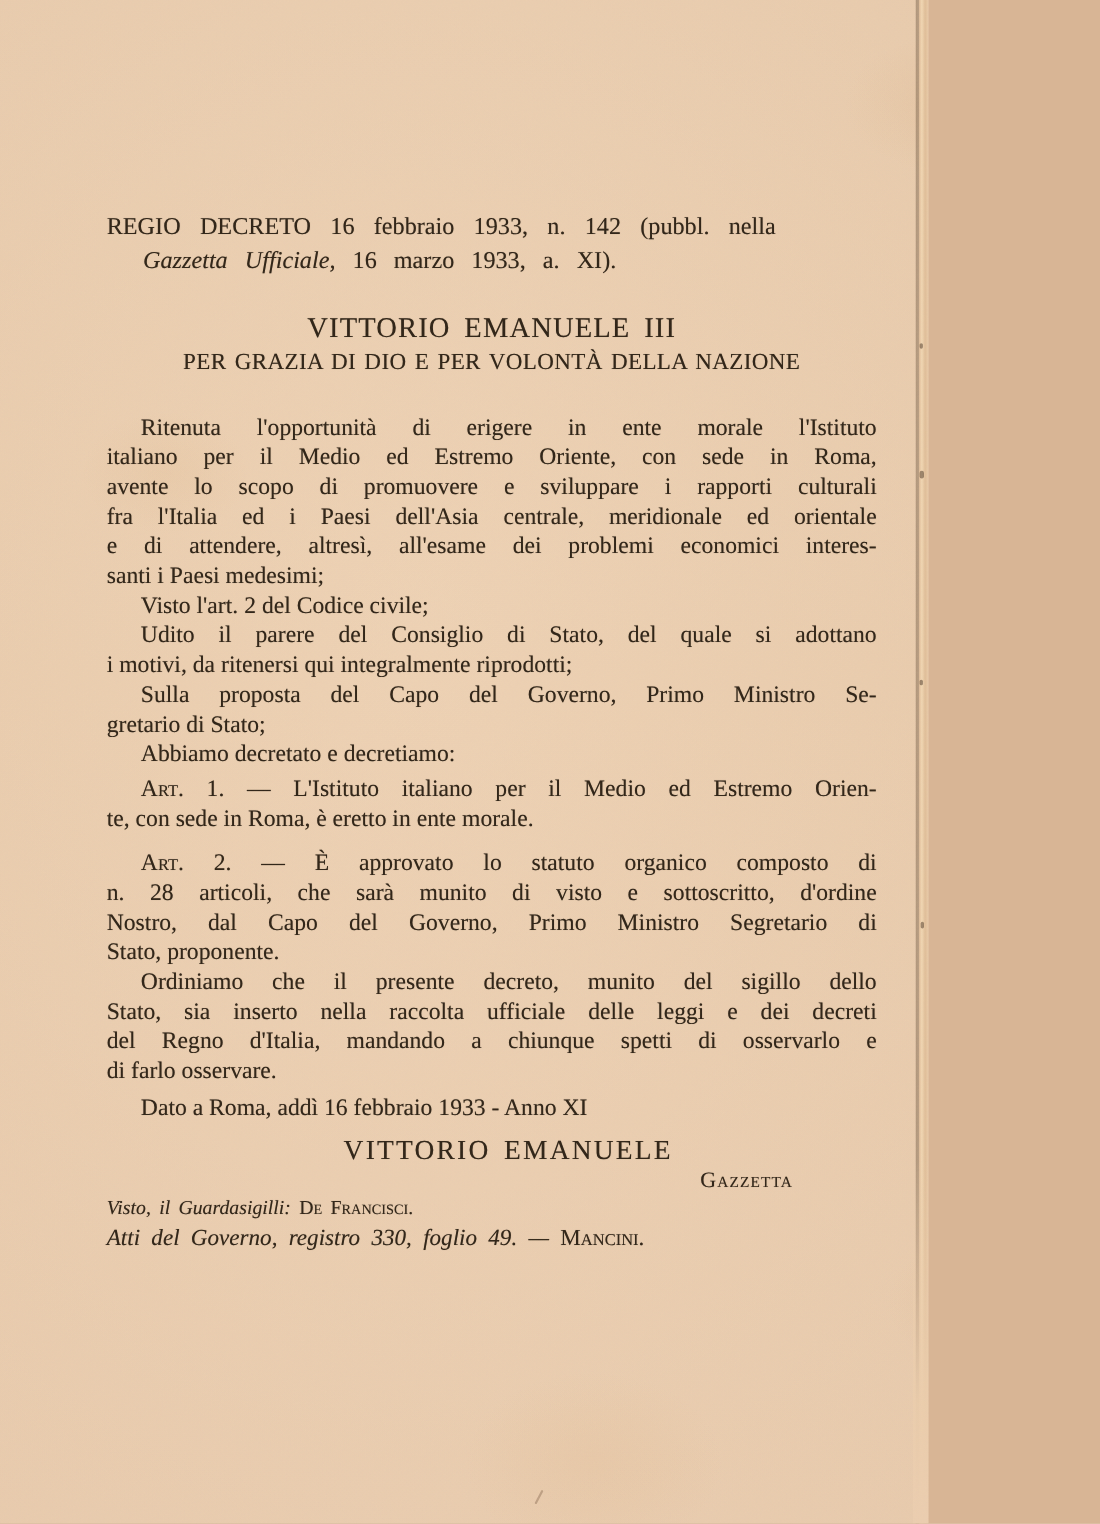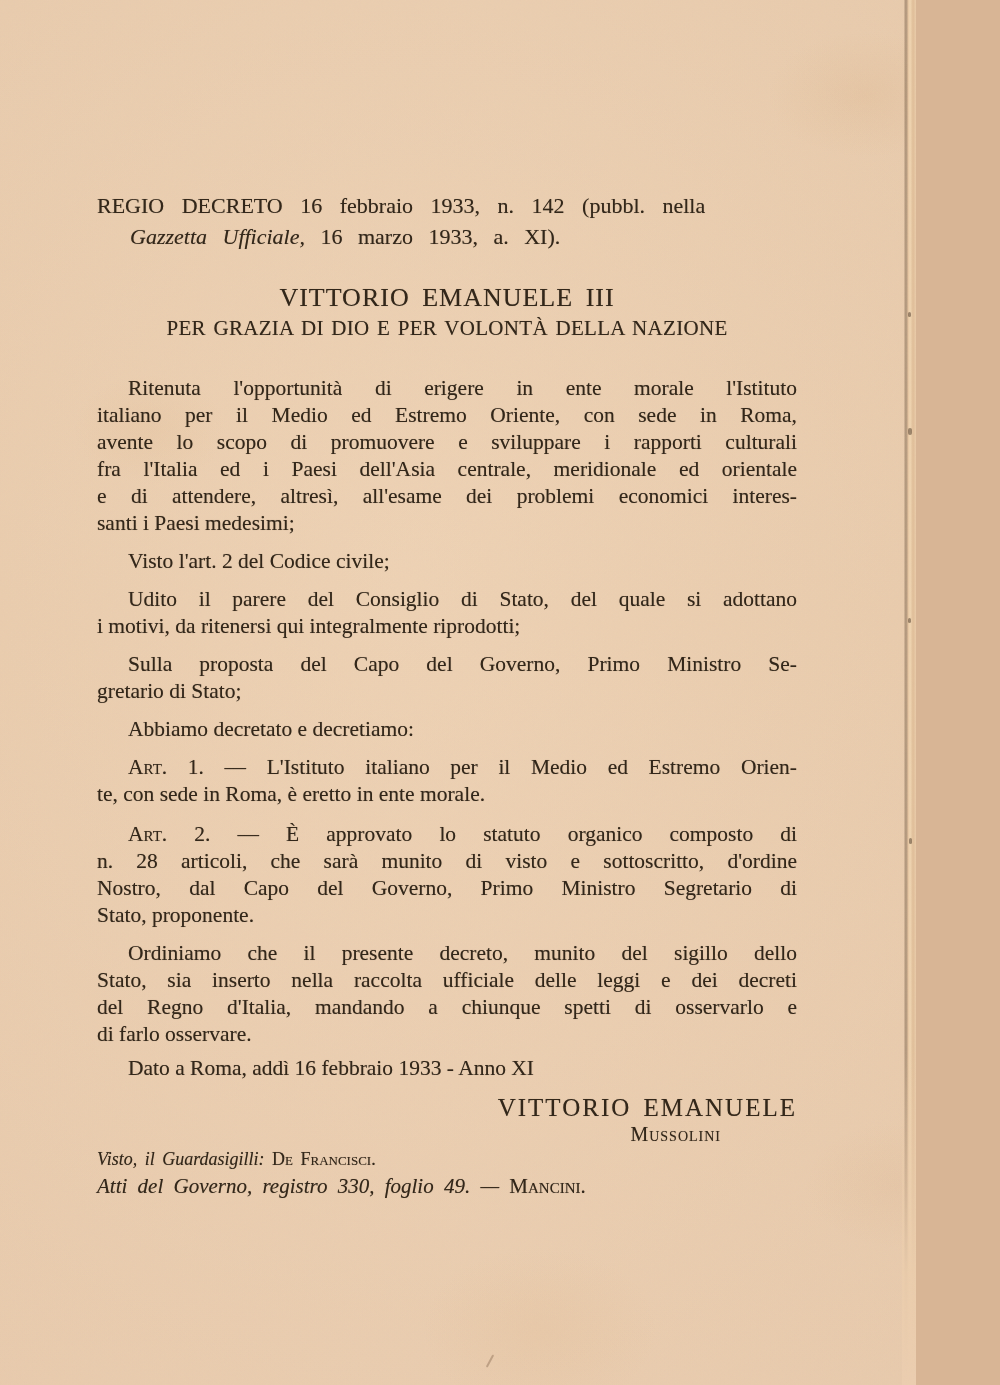--- a/index.html
+++ b/index.html
@@ -1,17 +1,17 @@
 <!DOCTYPE html>
 <html><head>
 <meta charset="utf-8">
 <style>
   html,body{margin:0;padding:0;background:#d8b595;}
   .page{
-    position:relative;width:916px;height:1385px;overflow:hidden;
+    position:relative;width:844px;height:1385px;overflow:hidden;
     font-family:"Liberation Serif","DejaVu Serif",serif;color:#2d2318;
     background:
       radial-gradient(140px 90px at 865px 95px, rgba(196,141,77,0.10), rgba(196,141,77,0) 70%),
       radial-gradient(110px 80px at 150px 430px, rgba(196,141,77,0.07), rgba(196,141,77,0) 70%),
       radial-gradient(170px 120px at 540px 1330px, rgba(205,150,85,0.08), rgba(205,150,85,0) 70%),
       radial-gradient(130px 90px at 895px 1185px, rgba(180,120,60,0.06), rgba(180,120,60,0) 70%),
       radial-gradient(1400px 1800px at 45% 42%, rgba(255,242,222,0.18), rgba(140,95,60,0.10)),
       linear-gradient(to bottom, #eaccae 0%, #e9caab 45%, #ebcdb0 100%);
     text-shadow:0 0 0.7px rgba(45,35,24,0.45);
     text-decoration:underline;
@@ -23,28 +23,28 @@
   .hdr .l2{padding-left:33px;word-spacing:10px;}
   
   .rt{margin-top:30px;text-align:center;}
   .rt1{font-size:26px;line-height:32px;letter-spacing:1px;word-spacing:5px;}
   .rt2{font-size:21px;line-height:28px;letter-spacing:0.3px;word-spacing:2px;}
   .rt3{font-size:24px;line-height:29px;letter-spacing:1px;}
   
   .bd{margin-top:33px;font-size:21.5px;line-height:27px;}
   .jl{white-space:pre-line;text-align:justify;text-align-last:justify;}
   .ll{text-align:left;}
-  .ind{text-indent:31px;margin-top:11px;}
+  .ind{text-indent:31px;}
   .mt1{margin-top:5px;}
   .mt2{margin-top:13px;}
   .mt3{margin-top:7px;}
   .sc{font-variant:small-caps;}
   .it{font-style:italic;}
   
-  .sig-king{margin-top:12px;text-align:right;padding-left:30px;font-size:25px;line-height:28px;letter-spacing:2px;word-spacing:4px;}
+  .sig-king{margin-top:12px;text-align:center;padding-left:30px;font-size:25px;line-height:28px;letter-spacing:2px;word-spacing:4px;}
   .sig-mus{text-align:right;padding-right:76px;font-size:20px;line-height:24px;letter-spacing:1px;}
   .sig-visto{font-size:18px;line-height:27px;word-spacing:3px;}
   .sig-reg{font-size:21px;line-height:27px;word-spacing:11px;font-style:italic;}
   .sig-atti{font-size:21px;line-height:27px;word-spacing:5px;}
   
   .edge{
     position:absolute;right:0;top:0;width:14px;height:100%;
     background:
       linear-gradient(to bottom, rgba(235,205,173,0) 76%, rgba(235,205,173,0.95) 92%, #ebcdb0 100%),
       linear-gradient(to right, rgba(107,84,63,0) 0px, rgba(107,84,63,0) 2px,
@@ -115,21 +115,21 @@
       <div>
         <div class="jl ind">Ordiniamo che il presente decreto, munito del sigillo dello
 Stato, sia inserto nella raccolta ufficiale delle leggi e dei decreti
 del Regno d'Italia, mandando a chiunque spetti di osservarlo e</div>
         <div class="ll">di farlo osservare.</div>
       </div>
 
       <div class="ll ind mt3">Dato a Roma, addì 16 febbraio 1933 - Anno XI</div>
 
       <div class="sig-king">VITTORIO EMANUELE</div>
-      <div class="sig-mus sc">Mussolini</div>
+      <div class="sig-mus sc">Gazzetta</div>
 
       <div class="sig-visto"><span class="it">Visto, il Guardasigilli:</span><span class="sc"> De Francisci.</span></div>
 
 
       <div class="sig-atti"><span class="it">Atti del Governo, registro 330, foglio 49. — </span><span class="sc">Mancini.</span></div>
 
     </div>
   </div>
 
   <div class="edge"></div>

